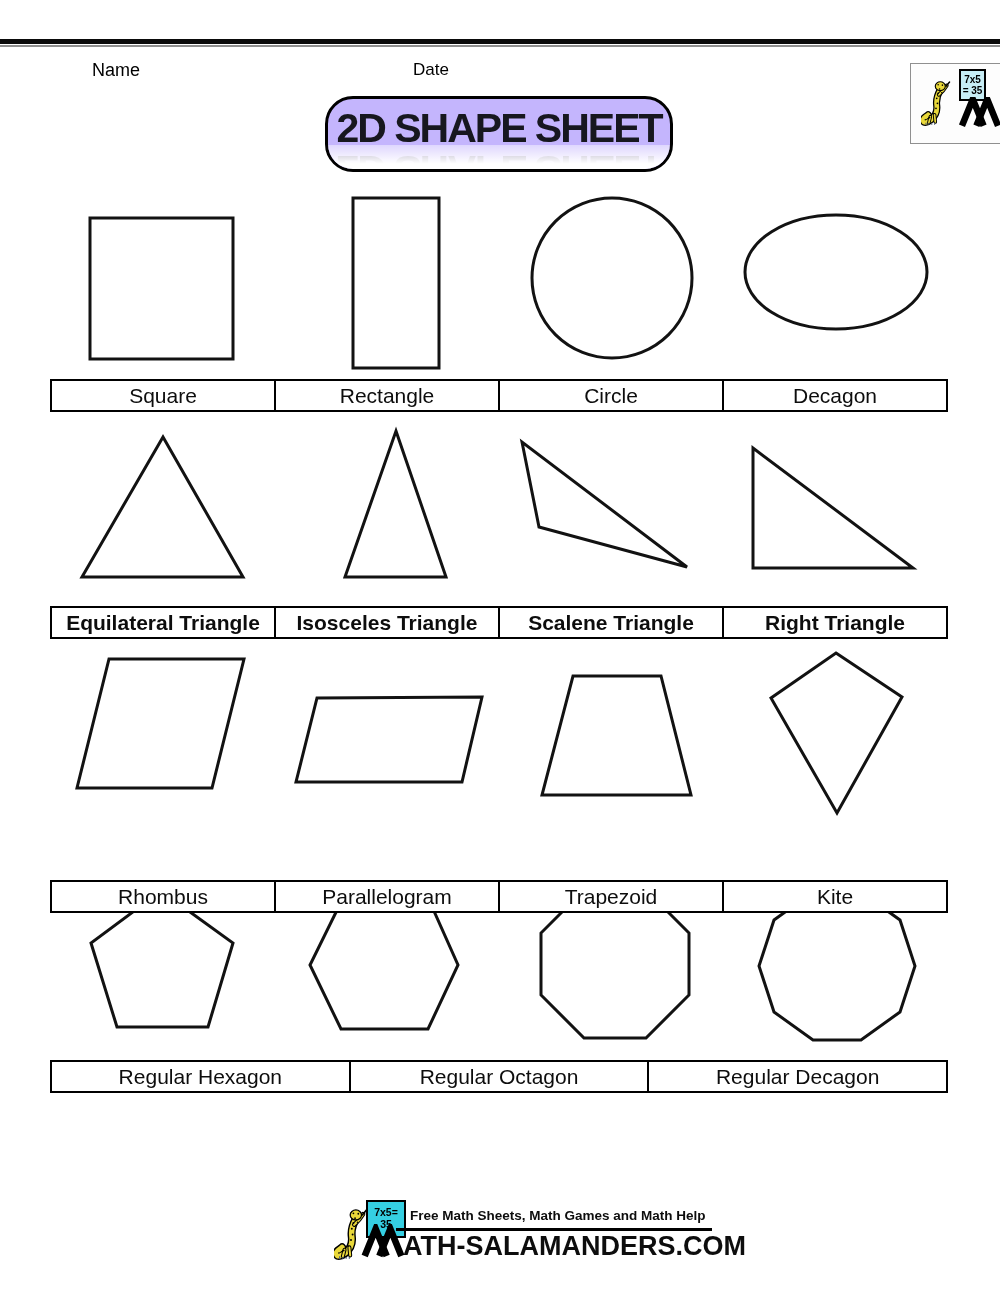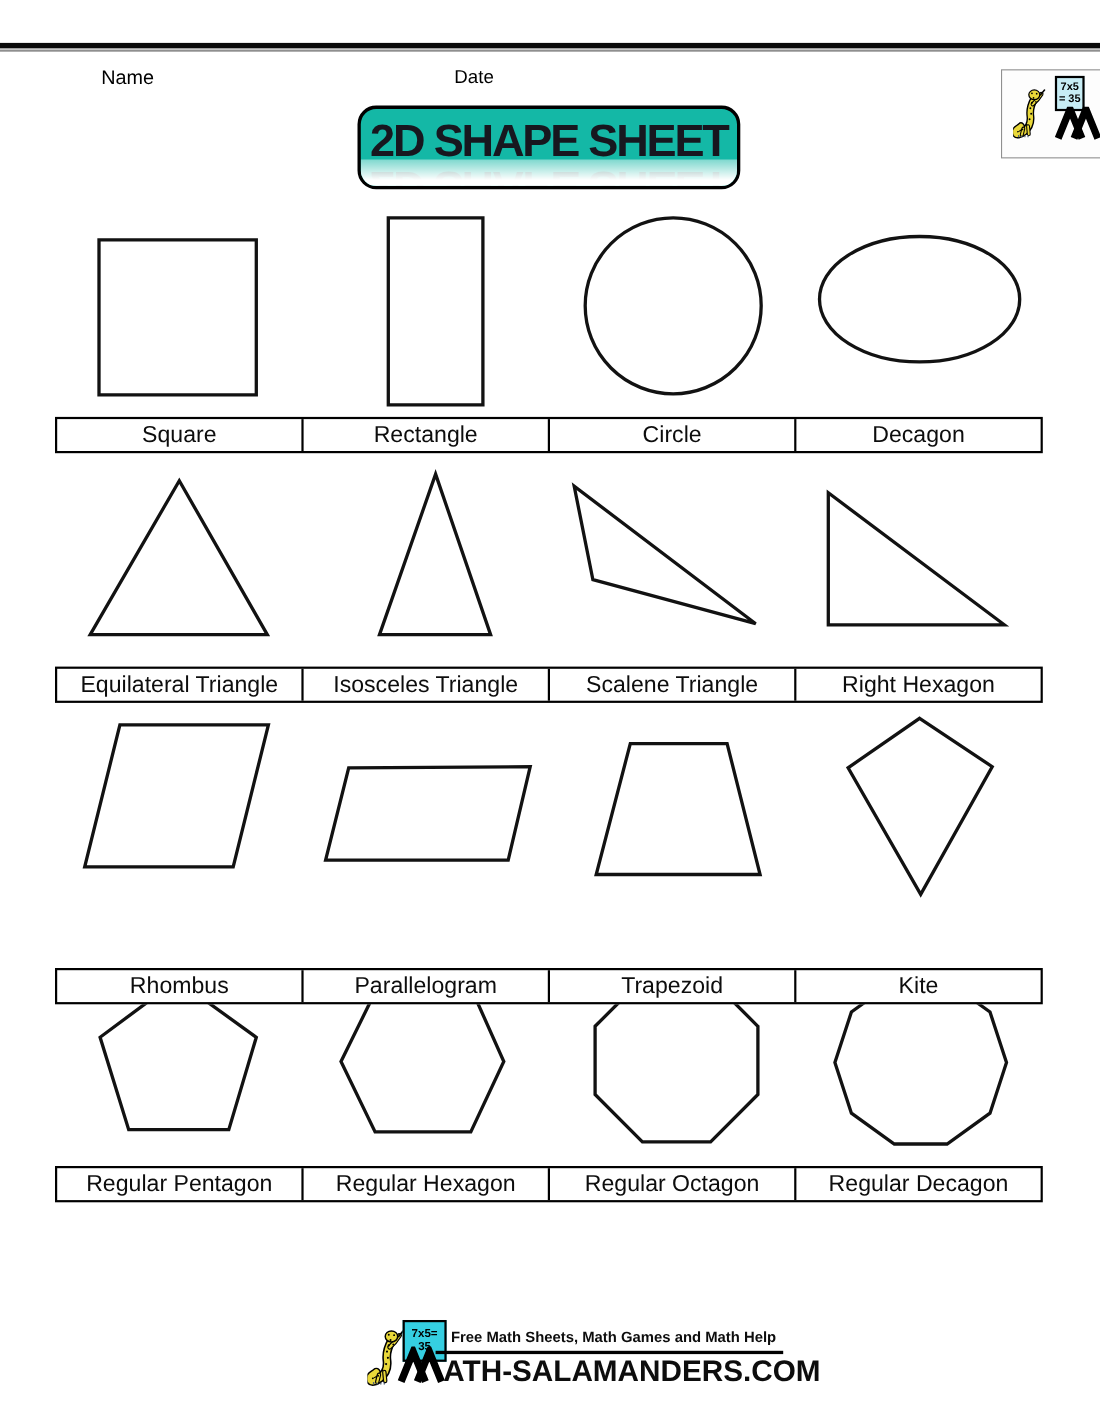--- a/index.html
+++ b/index.html
@@ -11,21 +11,21 @@
   
   .topbar  { position:absolute; left:0; top:39px; width:1000px; height:5px; background:#0a0a0a; }
   .topbar2 { position:absolute; left:0; top:45px; width:1000px; height:2px; background:#8f8f8f; }
 
   
   .name-label { position:absolute; left:60px;  top:60px; font-size:18px; color:#000;margin-left:32px; }
   .date-label { position:absolute; left:413px; top:60px; font-size:17px; color:#000; }
 
   .title-box {
     position:absolute; left:325px; top:96px; width:348px; height:76px;
-    border:3px solid #000; border-radius:17px; background:#14b8a6; overflow:hidden;
+    border:3px solid #000; border-radius:28px; background:#c4b5fd; overflow:hidden;
   }
   .t-main, .t-refl {
     position:absolute; left:0; right:0; text-align:center;
     font-weight:bold; font-size:41px; letter-spacing:-2px; color:#17171f; line-height:1.1;
     white-space:nowrap;
   }
   .t-main { top:7px; }
   .t-refl { top:48px; transform:scaleY(-1); opacity:.5; }
   .t-fade { position:absolute; left:0; right:0; top:46px; bottom:0;
     background:linear-gradient(rgba(255,255,255,.45), #ffffff 78%); }
@@ -48,21 +48,21 @@
   .sala-header { left:10px; top:12px; width:30px; height:54px; }
   .sala-footer { left:4px;  top:10px; width:34px; height:56px; }
 
   
   .shapes-layer { position:absolute; left:0; top:0; width:1000px; height:1294px; }
   .shapes-layer * { vector-effect:non-scaling-stroke; }
   .label-bar {
     position:absolute; left:50px; width:898px; height:33px;
     border:2px solid #000; background:#fff; display:flex;
   }
-  .bar-0 { top:379px; } .bar-1 { top:606px; } .bar-2 { top:880px; } .bar-3 { top:1060px; }
+  .bar-0 { top:379px; } .bar-1 { top:606px;font-weight:bold; } .bar-2 { top:880px; } .bar-3 { top:1060px; }
   .label-cell {
     flex:1 1 0; display:flex; align-items:center; justify-content:center;
     font-size:21px; color:#0d0d0d; border-left:2px solid #000; white-space:nowrap; overflow:hidden;
   }
   .label-cell:first-child { border-left:none; }
 
   
   .footer { position:absolute; left:330px; top:1196px; width:392px; height:84px; }
   .tagline {
     position:absolute; left:80px; top:12px; width:290px; text-align:center;
@@ -172,30 +172,29 @@
   <div class="label-bar bar-0">
     <div class="label-cell">Square</div>
     <div class="label-cell">Rectangle</div>
     <div class="label-cell">Circle</div>
     <div class="label-cell">Decagon</div>
   </div>
   <div class="label-bar bar-1">
     <div class="label-cell">Equilateral Triangle</div>
     <div class="label-cell">Isosceles Triangle</div>
     <div class="label-cell">Scalene Triangle</div>
-    <div class="label-cell">Right Hexagon</div>
+    <div class="label-cell">Right Triangle</div>
   </div>
   <div class="label-bar bar-2">
     <div class="label-cell">Rhombus</div>
     <div class="label-cell">Parallelogram</div>
     <div class="label-cell">Trapezoid</div>
     <div class="label-cell">Kite</div>
   </div>
   <div class="label-bar bar-3">
-    <div class="label-cell">Regular Pentagon</div>
     <div class="label-cell">Regular Hexagon</div>
     <div class="label-cell">Regular Octagon</div>
     <div class="label-cell">Regular Decagon</div>
   </div>
 
   <div class="footer">
     <svg class="sala sala-footer" viewBox="0 0 42 63">
         <use href="#salamander"></use>
       </svg>
     <div class="board board-footer">

